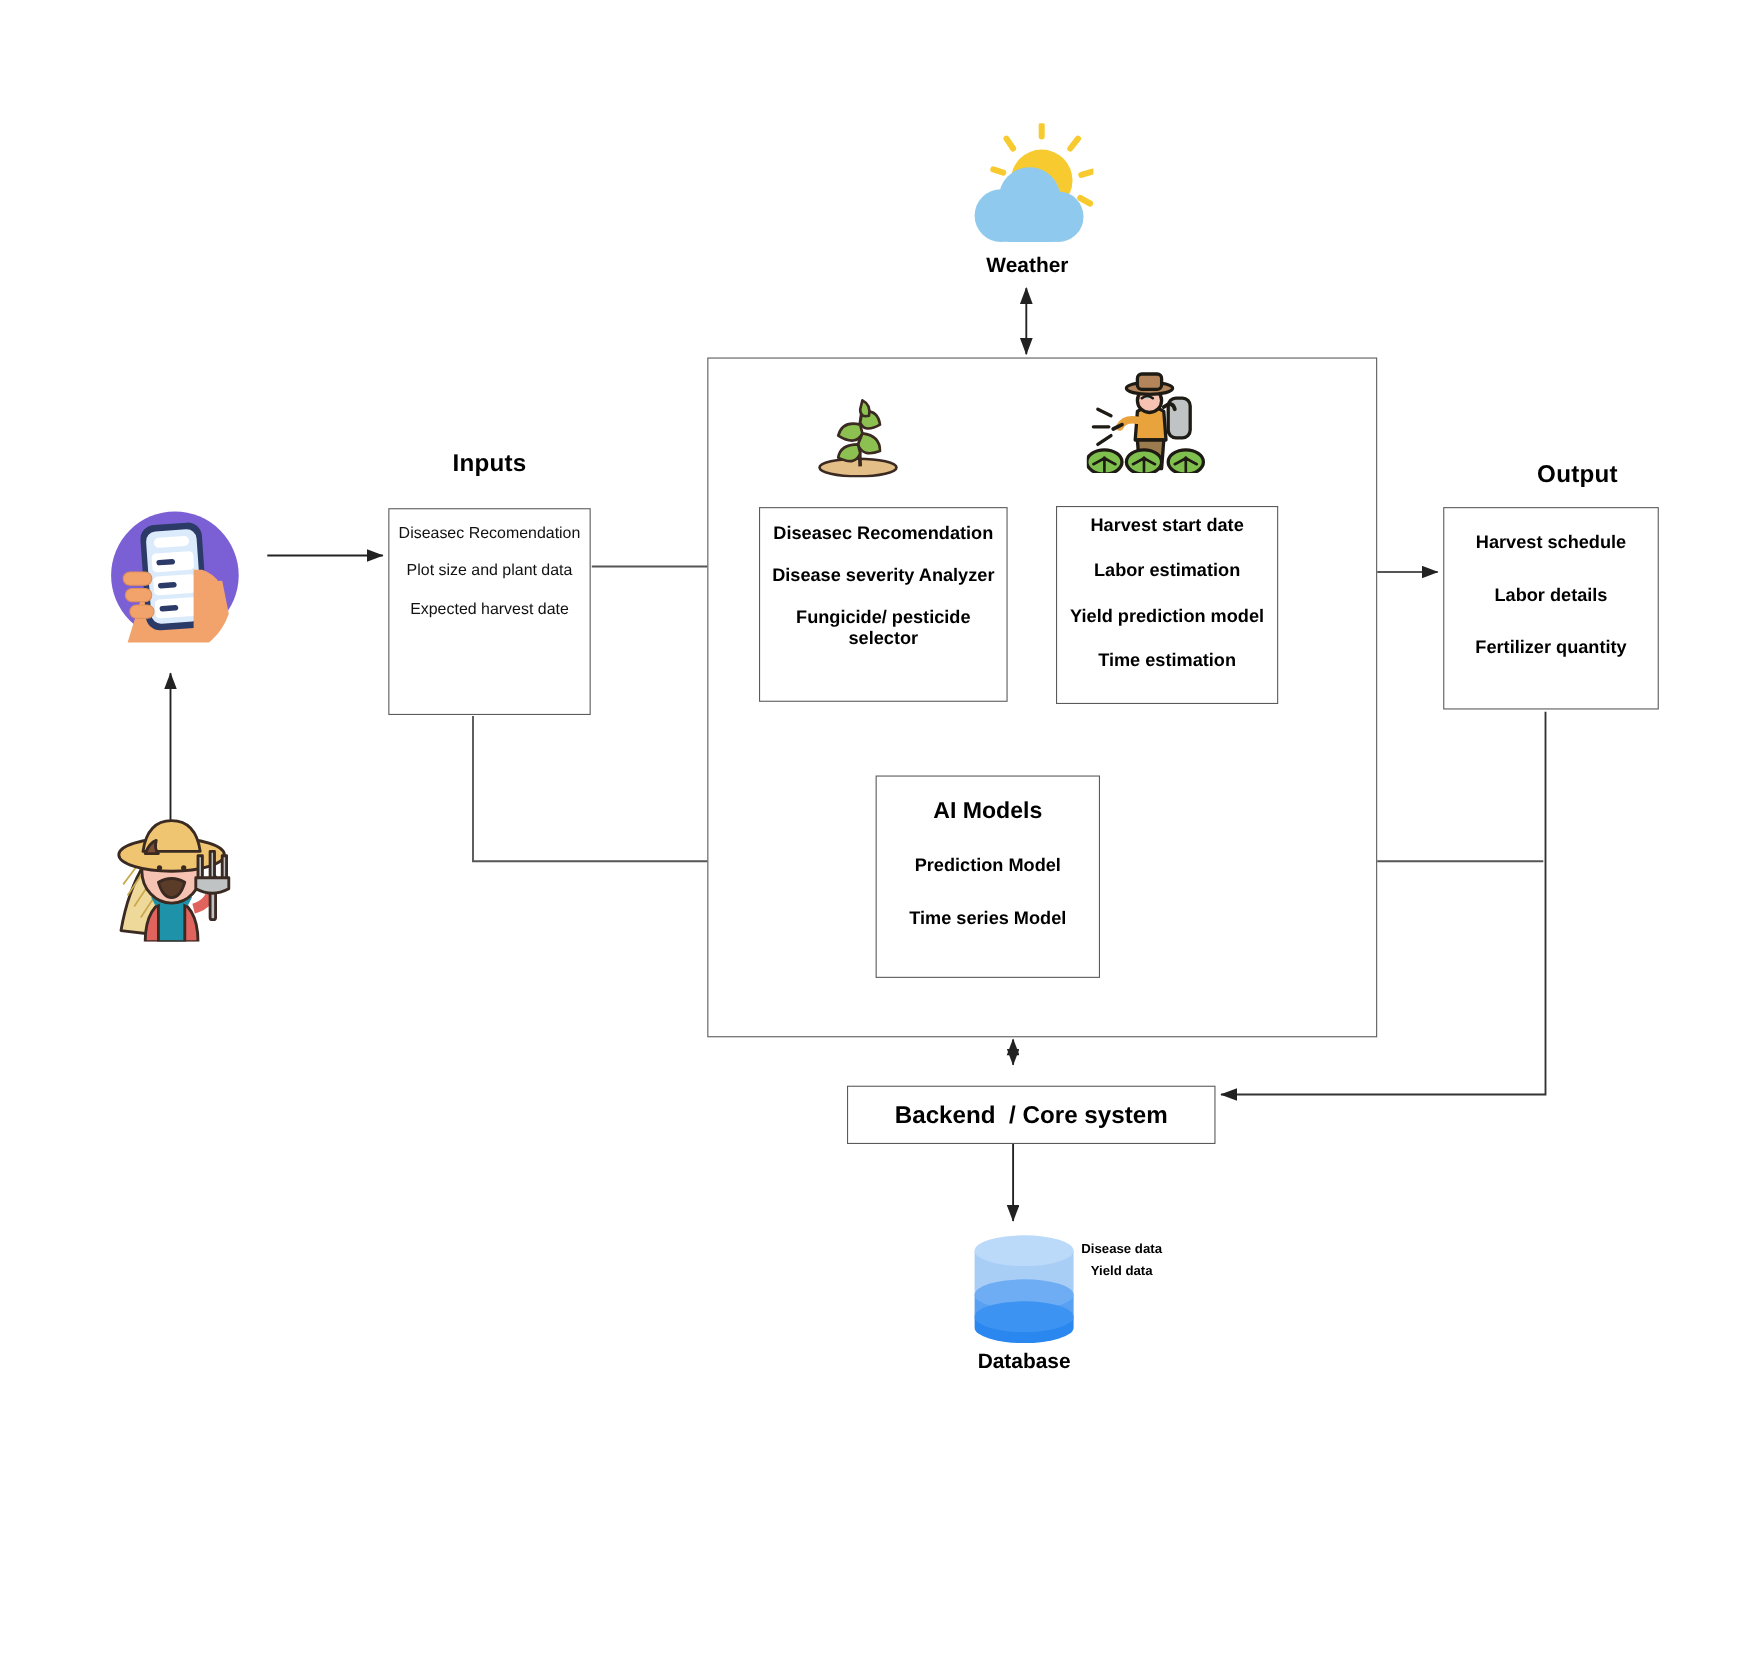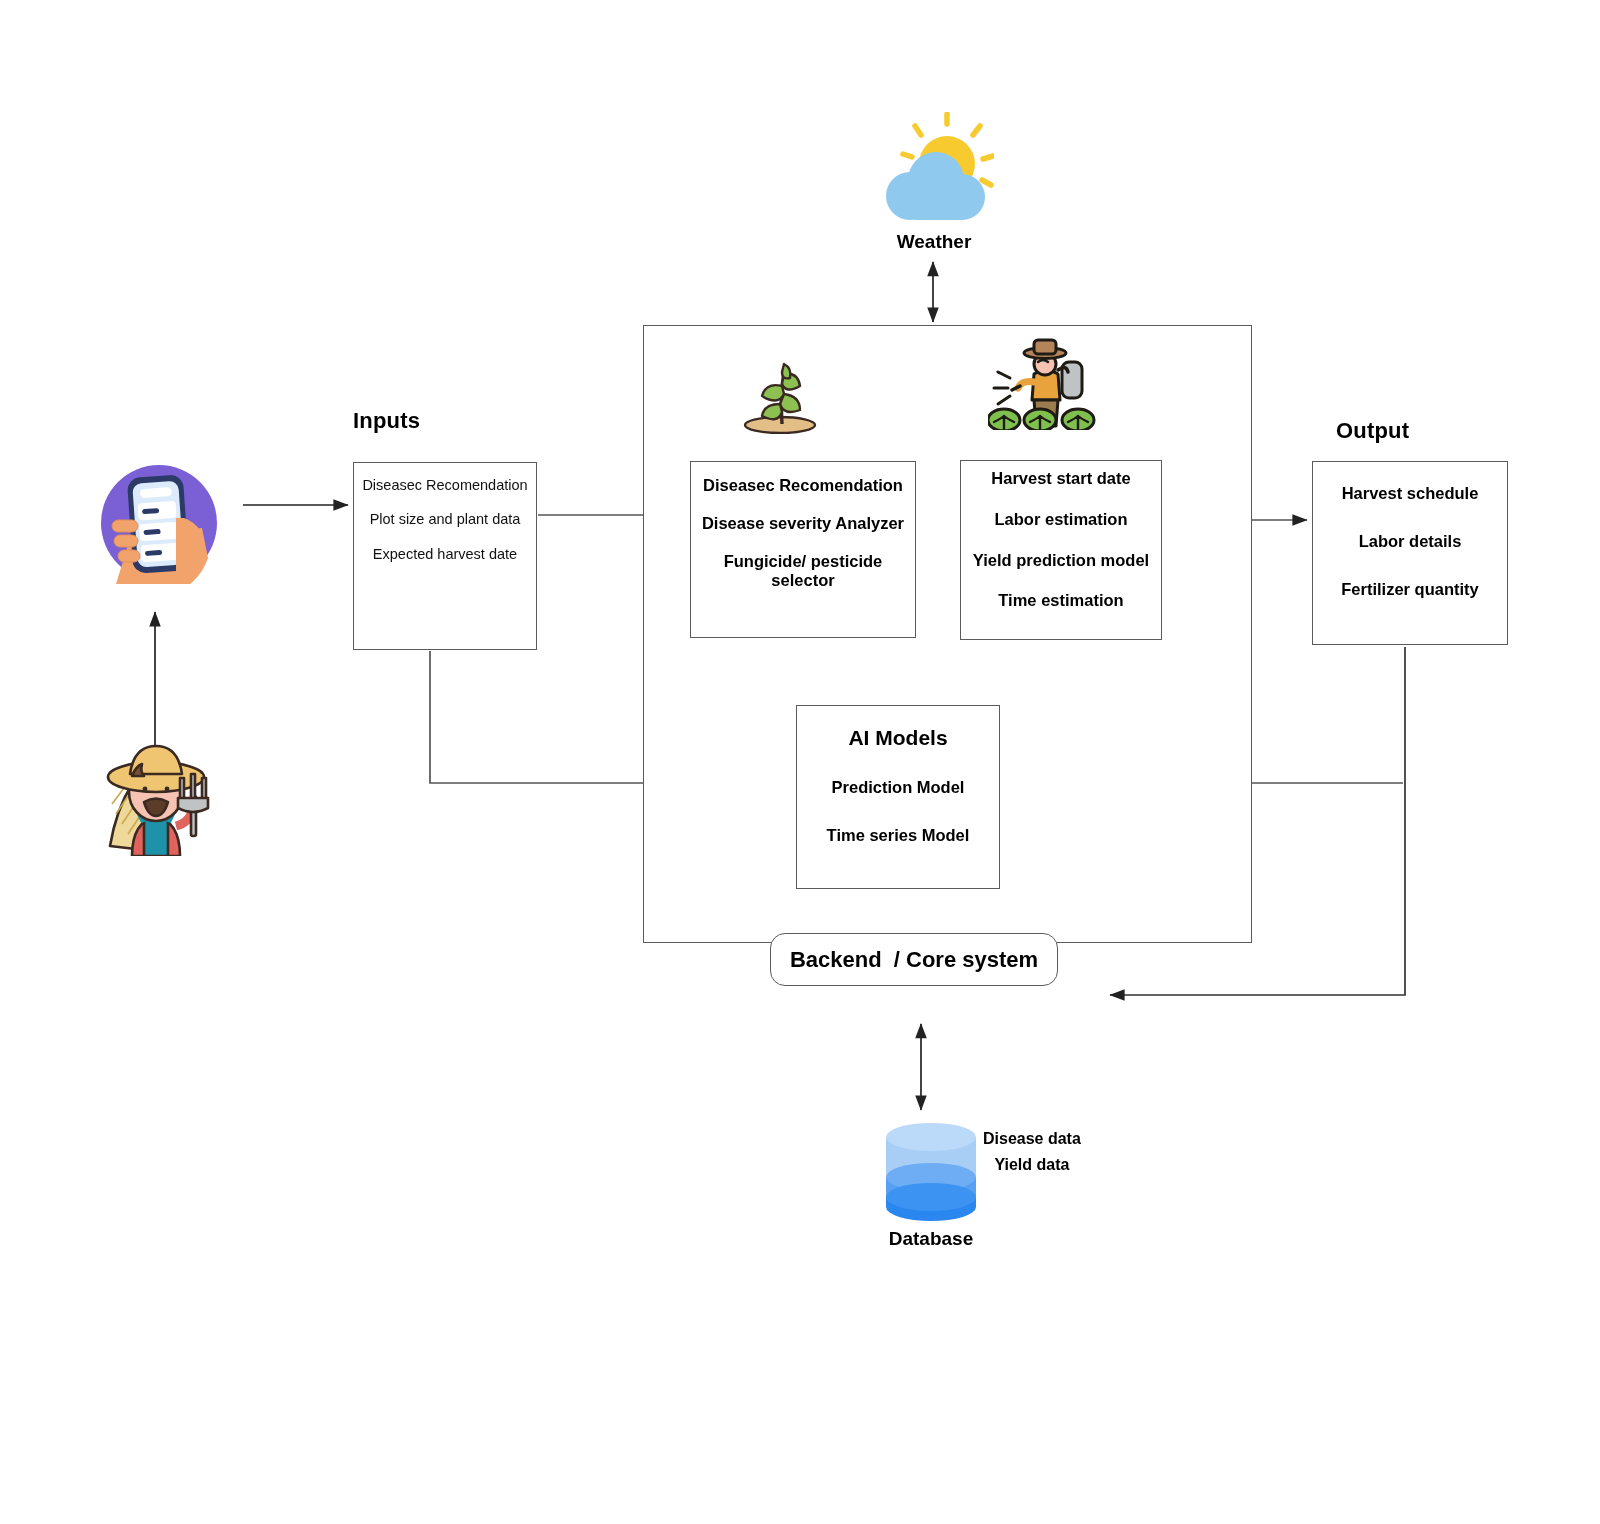--- a/index.html
+++ b/index.html
@@ -7,38 +7,38 @@
        font-family:"Liberation Sans","DejaVu Sans",sans-serif;
        color:#000;overflow:hidden;}
   .stage{position:absolute;left:0;top:0;width:1600px;height:1524px;}
   svg.wires{position:absolute;left:0;top:0;width:1600px;height:1524px;overflow:visible;}
 
   .box{position:absolute;border:1.6px solid #5b5b5b;background:#fff;box-sizing:border-box;}
   .boxin{position:absolute;left:0;top:0;width:100%;height:100%;
          display:flex;flex-direction:column;align-items:center;box-sizing:border-box;}
 
   .lbl-hdr{position:absolute;font-weight:bold;font-size:22px;letter-spacing:.2px;
-           white-space:nowrap;}
+           text-align:center;white-space:nowrap;}
   .ico-cap{position:absolute;font-weight:bold;font-size:19px;text-align:center;white-space:nowrap;}
 
   .line-b{font-weight:bold;font-size:16.5px;text-align:center;line-height:1.2;}
   .line-n{font-weight:normal;font-size:14.5px;text-align:center;line-height:1.2;color:#111;}
 
   
   #inputs-box .boxin{padding-top:14px;gap:17px;}
   
   #disease-box .boxin{padding-top:14px;gap:18px;}
   #harvest-box .boxin{padding-top:8px;gap:21px;}
   #output-box  .boxin{padding-top:22px;gap:28px;}
   #ai-box      .boxin{padding-top:20px;gap:28px;}
   #ai-title{font-weight:bold;font-size:21px;}
   #backend-box .boxin{justify-content:center;}
   #backend-label{font-weight:bold;font-size:22px;white-space:pre;}
 
-  .db-texts{position:absolute;font-weight:bold;font-size:16px;line-height:1.65;text-align:left;}
+  .db-texts{position:absolute;font-weight:bold;font-size:12px;line-height:1.65;text-align:left;}
 
   
   .icon{position:absolute;}
 </style>
 </head>
 <body>
 
 <div class="stage">
 
   <svg class="wires" viewBox="0 0 1600 1524">
@@ -124,21 +124,21 @@
   </div>
 
   <div class="box" id="ai-box" style="left:796px;top:705px;width:204px;height:184px;">
     <div class="boxin">
       <div id="ai-title">AI Models</div>
       <div class="line-b">Prediction Model</div>
       <div class="line-b">Time series Model</div>
     </div>
   </div>
 
-  <div class="box" id="backend-box" style="left:770px;top:933px;width:288px;height:53px;border-radius:15px;">
+  <div class="box" id="backend-box" style="left:770px;top:987px;width:335px;height:53px;">
     <div class="boxin">
       <div id="backend-label">Backend  / Core system</div>
     </div>
   </div>
 
   <div class="icon" style="left:874px;top:112px;width:120px;height:118px;">
     <svg viewBox="0 0 120 118" width="120" height="118">
       <g stroke="#F7CB2F" stroke-width="5.5" stroke-linecap="round">
         <line x1="73" y1="12" x2="73" y2="2"></line>
         <line x1="47" y1="23" x2="41" y2="14"></line>

